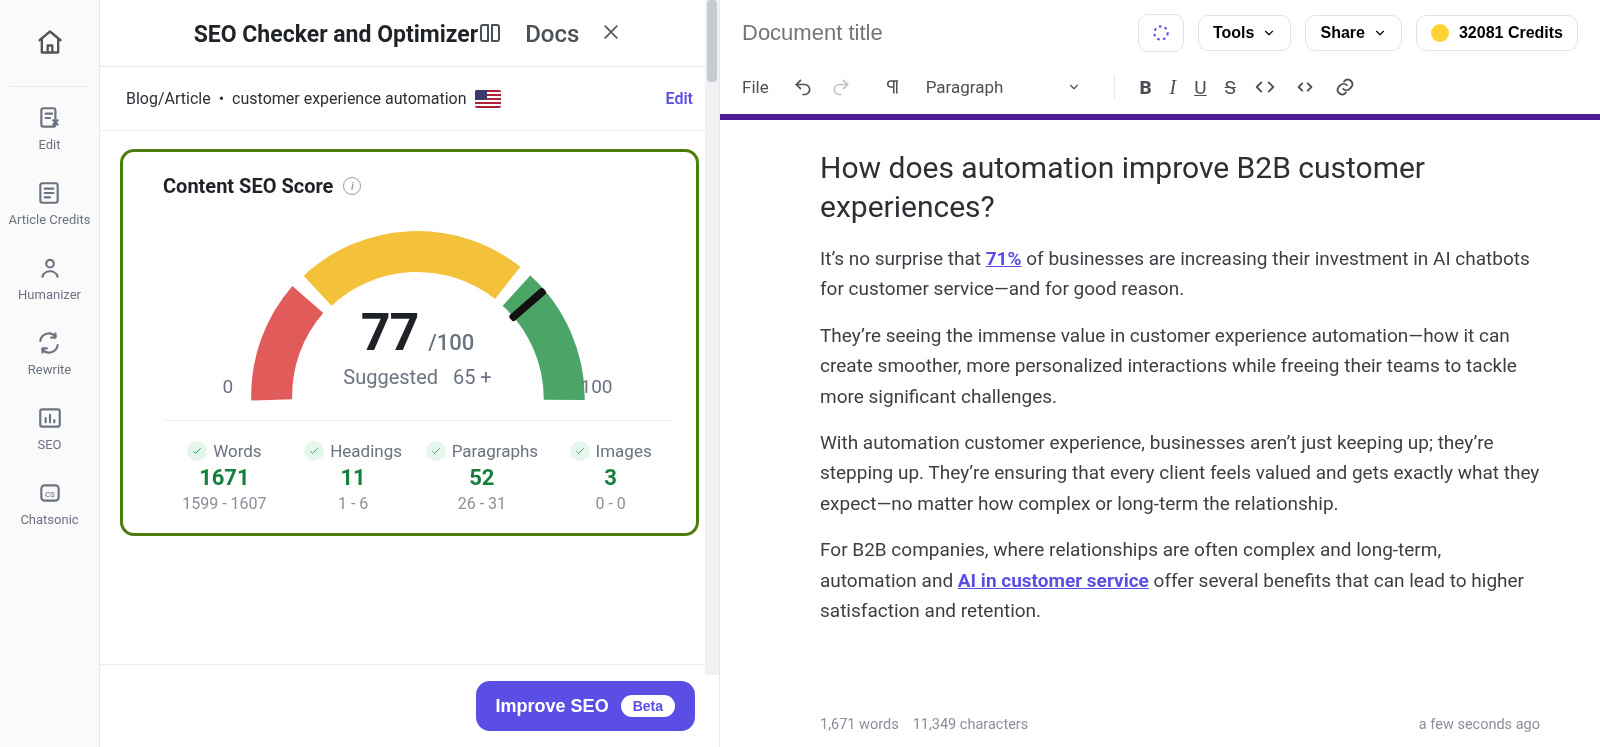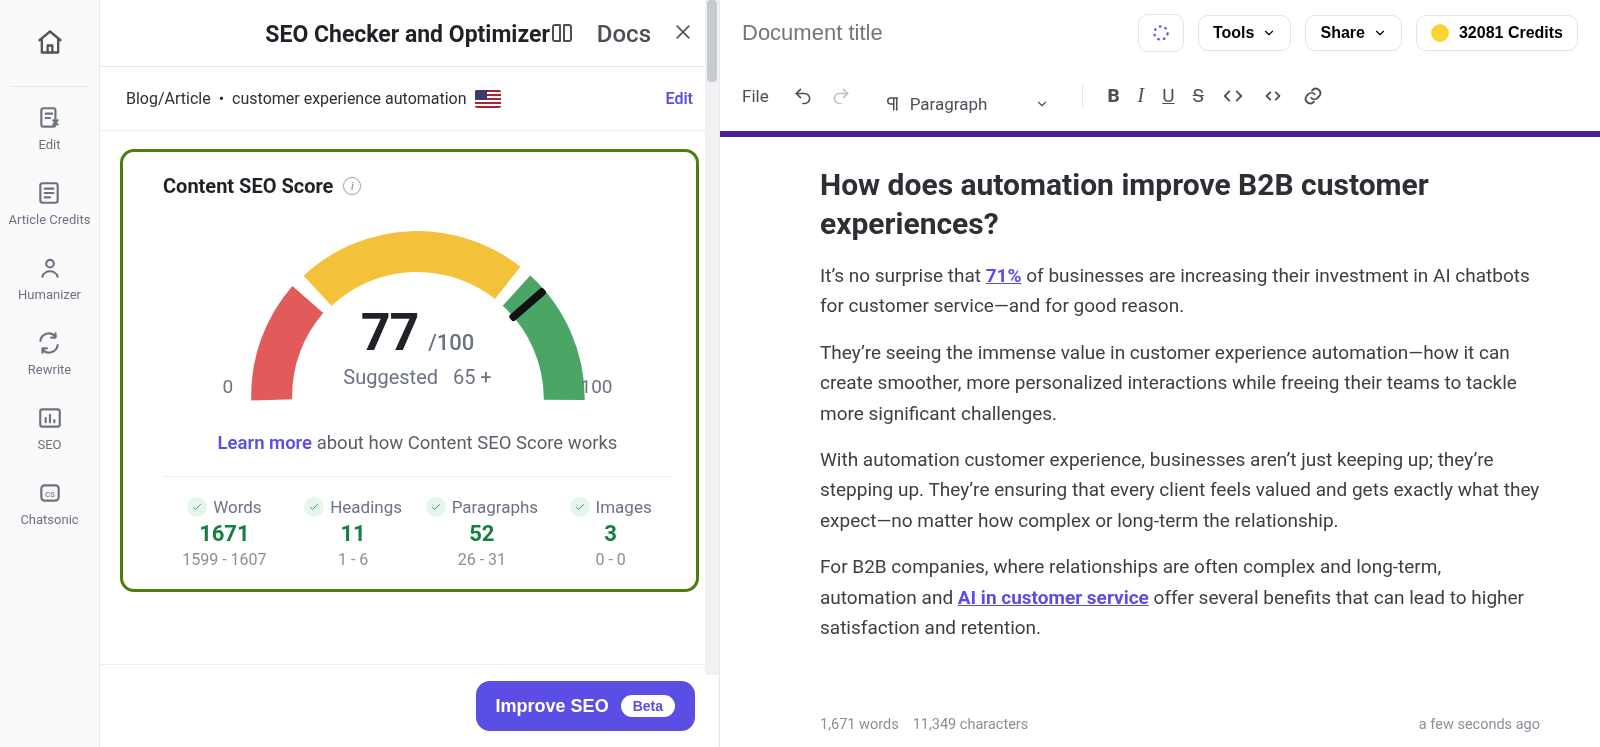--- a/index.html
+++ b/index.html
@@ -51,21 +51,21 @@
 
   
   .seo-panel {
     width: 620px;
     border-right: 1px solid #e6e8eb;
     display: flex;
     flex-direction: column;
     position: relative;
   }
   .seo-header {
-    display: flex; align-items: center; justify-content: flex-end;
+    display: flex; align-items: center; justify-content: center;
     padding: 20px 26px 18px 22px;
     border-bottom: 1px solid #e6e8eb;
   }
   .seo-title {
     font-size: 23px; font-weight: 700;
   }
   .seo-header-actions {
     display: flex; align-items: center; gap: 22px;
     color: #4b4f56;
   }
@@ -217,36 +217,35 @@
   .editor-toolbar {
     display: flex; align-items: center; gap: 24px;
     padding: 10px 22px 12px 22px;
     border-bottom: 6px solid #4c1d95;
     color: #4b4f56;
     font-size: 17px;
   }
   .tb-group { display: flex; align-items: center; gap: 18px; }
   .tb-btn { cursor: pointer; color: #4b4f56; display: inline-flex; align-items: center; }
   .para-select {
-    display: inline-flex; align-items: center; gap: 8px;
+    display: inline-flex; align-items: center; gap: 24px;
     border: 1px solid transparent;
     padding: 4px 8px;
     border-radius: 6px;
-    margin-top: 17px;
   }
   .sep { width: 1px; height: 24px; background: #e6e8eb; }
 
   .doc-body {
     flex: 1;
     overflow: auto;
     padding: 28px 60px 12px 100px;
     color: #37352f;
   }
   .doc-body h2 {
-    font-size: 30px; font-weight: 700; line-height: 1.3;
+    font-size: 30px; font-weight: 400; line-height: 1.3;
     margin-bottom: 18px;
     color: #2c2f33;
   }
   .doc-body p {
     font-size: 19px; line-height: 1.6; margin-bottom: 16px;
     color: #3b3f44;
   }
   .doc-body a { color: #5b4ee5; font-weight: 700; text-decoration: underline; }
 
   .doc-status {
@@ -385,23 +384,20 @@
               &nbsp;
               <span>65 +</span>
             </div>
           </div>
 
           <div class="gauge-labels-row">
             <span>0</span>
             <span>100</span>
           </div>
 
-          <div class="gauge-learn">
-            <a href="#">Learn more</a><span> about how Content SEO Score works</span>
-          </div>
         </div>
 
         <div class="stats-row">
           <div class="stat">
             <div class="lbl">
                 <span class="check">
               <svg width="12" height="12" viewBox="0 0 24 24" class="stroke">
                     <path d="M5 13l4 4 10-10"></path>
                   </svg>
                 </span>

